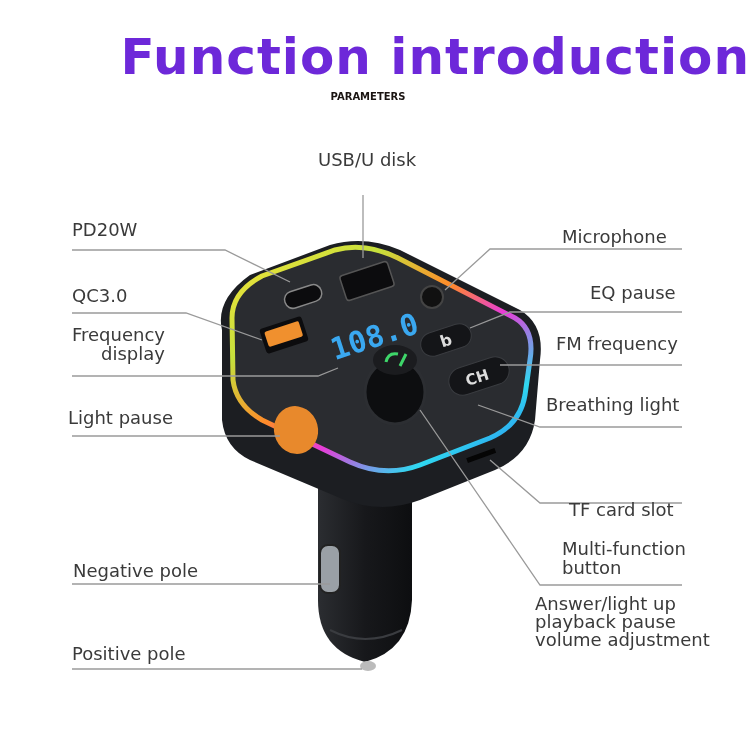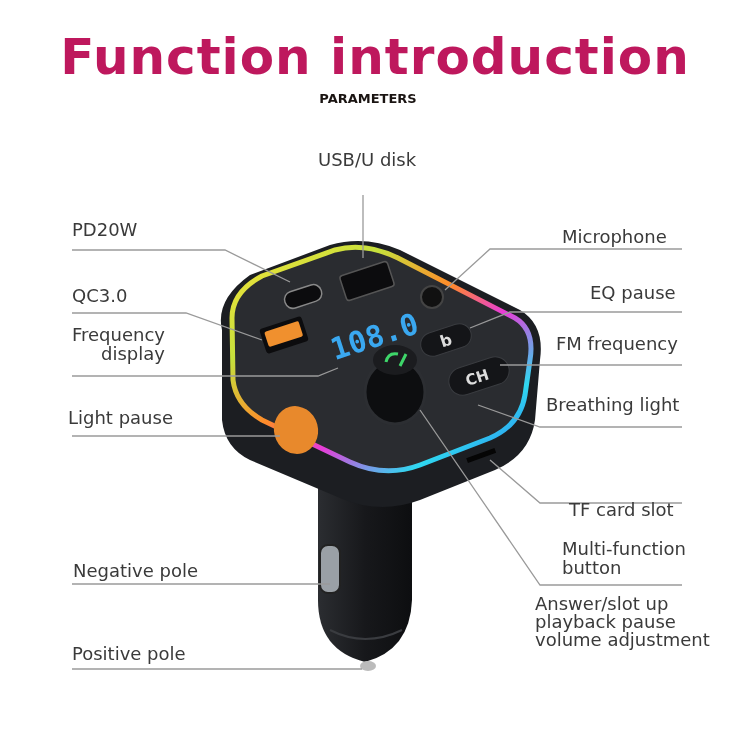--- a/index.html
+++ b/index.html
@@ -1,18 +1,18 @@
 <!DOCTYPE html>
 <html><head>
 <meta charset="utf-8">
 <style>
   html, body { margin:0; padding:0; background:#ffffff; }
   body { width:750px; height:750px; position:relative; overflow:hidden; font-family:"DejaVu Sans", sans-serif; }
-  .title { position:absolute; left:0; width:750px; top:28px; text-align:center; font-family:"DejaVu Sans", sans-serif; font-weight:bold; font-size:50px; color:#be185d; letter-spacing:1px; }
-  .subtitle { position:absolute; left:0; width:736px; top:91px; text-align:center; font-weight:bold; font-size:13px; color:#1a1412; }
+  .title { position:absolute; left:0; width:750px; top:28px; text-align:right; font-family:"DejaVu Sans", sans-serif; font-weight:bold; font-size:50px; color:#6d28d9; letter-spacing:1px; }
+  .subtitle { position:absolute; left:0; width:736px; top:91px; text-align:center; font-weight:bold; font-size:10px; color:#1a1412; }
   .label { position:absolute; font-size:18px; color:#3a3a3a; line-height:19px; white-space:nowrap; }
   svg.lines { position:absolute; left:0; top:0; }
 </style>
 </head>
 <body>
 
 <div class="title">Function introduction</div>
 <div class="subtitle">PARAMETERS</div>
 
 <svg class="lines" width="750" height="750" viewBox="0 0 750 750">
@@ -95,15 +95,15 @@
 <div class="label" style="left:73px; top:561px;">Negative pole</div>
 <div class="label" style="left:72px; top:644px;">Positive pole</div>
 
 <div class="label" style="left:562px; top:227px;">Microphone</div>
 <div class="label" style="left:590px; top:283px;">EQ pause</div>
 <div class="label" style="left:556px; top:334px;">FM frequency</div>
 <div class="label" style="left:546px; top:395px;">Breathing light</div>
 <div class="label" style="left:569px; top:474px;margin-top:26px;">TF card slot</div>
 <div class="label" style="left:562px; top:539px;">Multi-function</div>
 <div class="label" style="left:562px; top:558px;">button</div>
-<div class="label" style="left:535px; top:594px;">Answer/slot up</div>
+<div class="label" style="left:535px; top:594px;">Answer/light up</div>
 <div class="label" style="left:535px; top:612px;">playback pause</div>
 <div class="label" style="left:535px; top:630px;">volume adjustment</div>
 
 </body></html>

